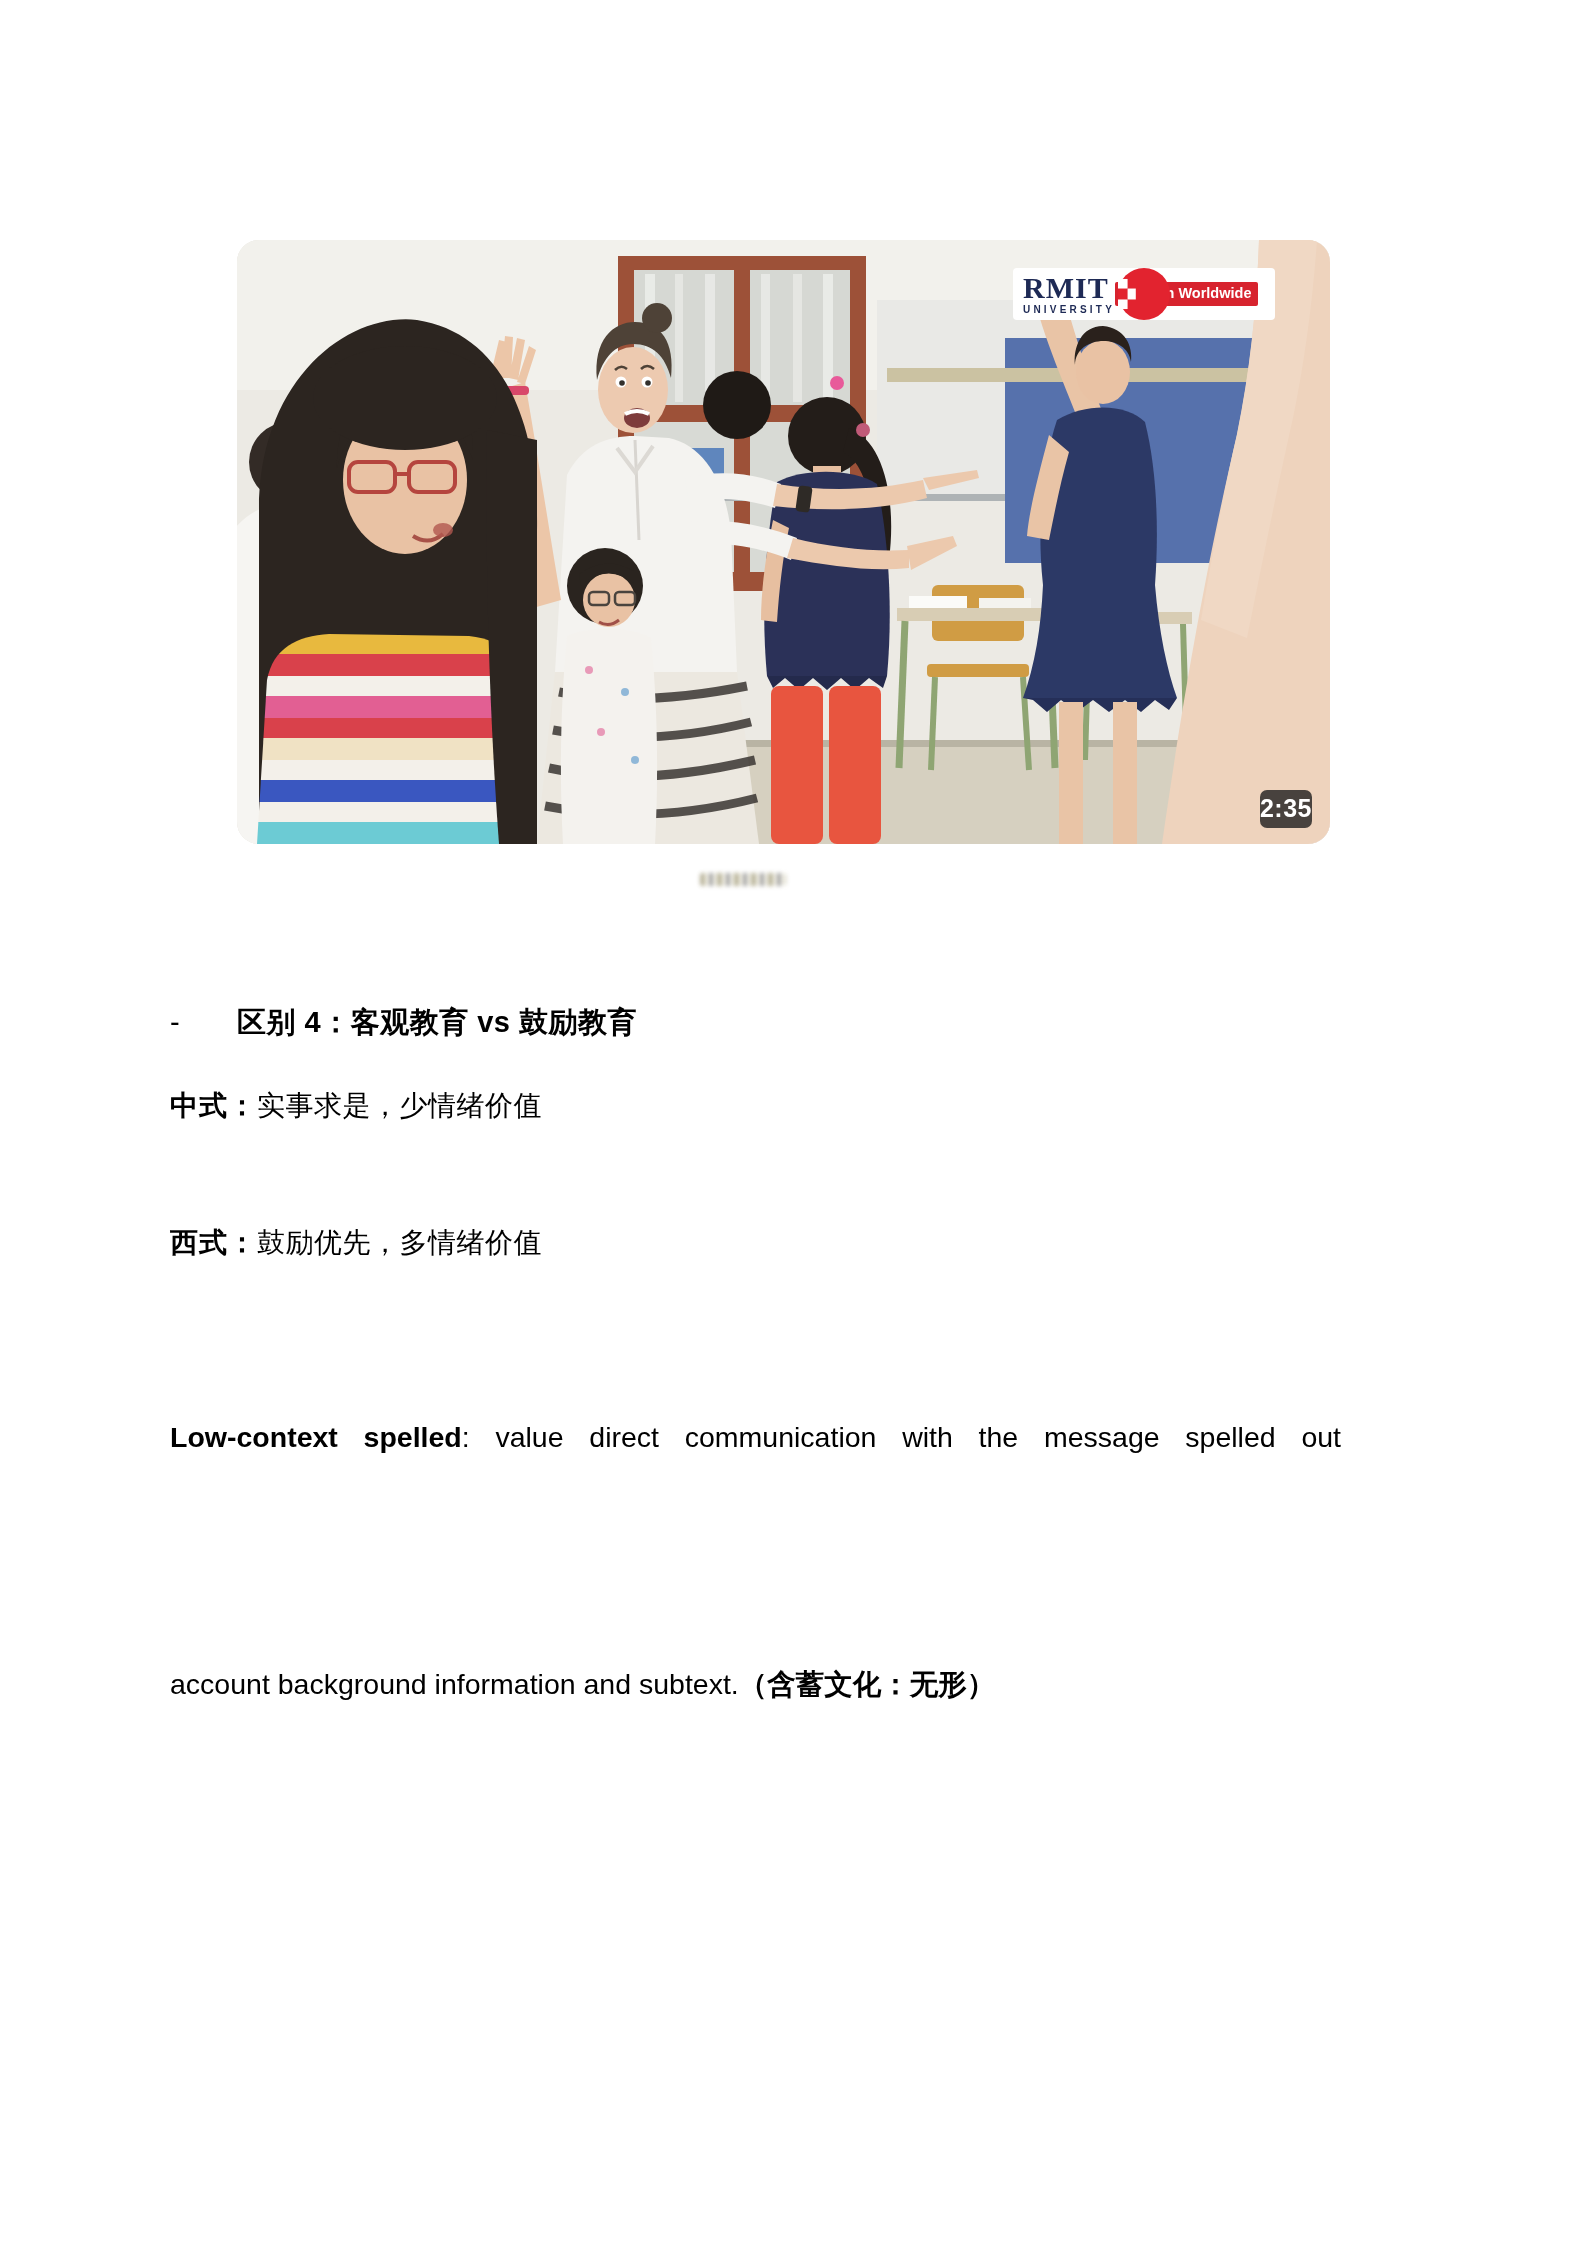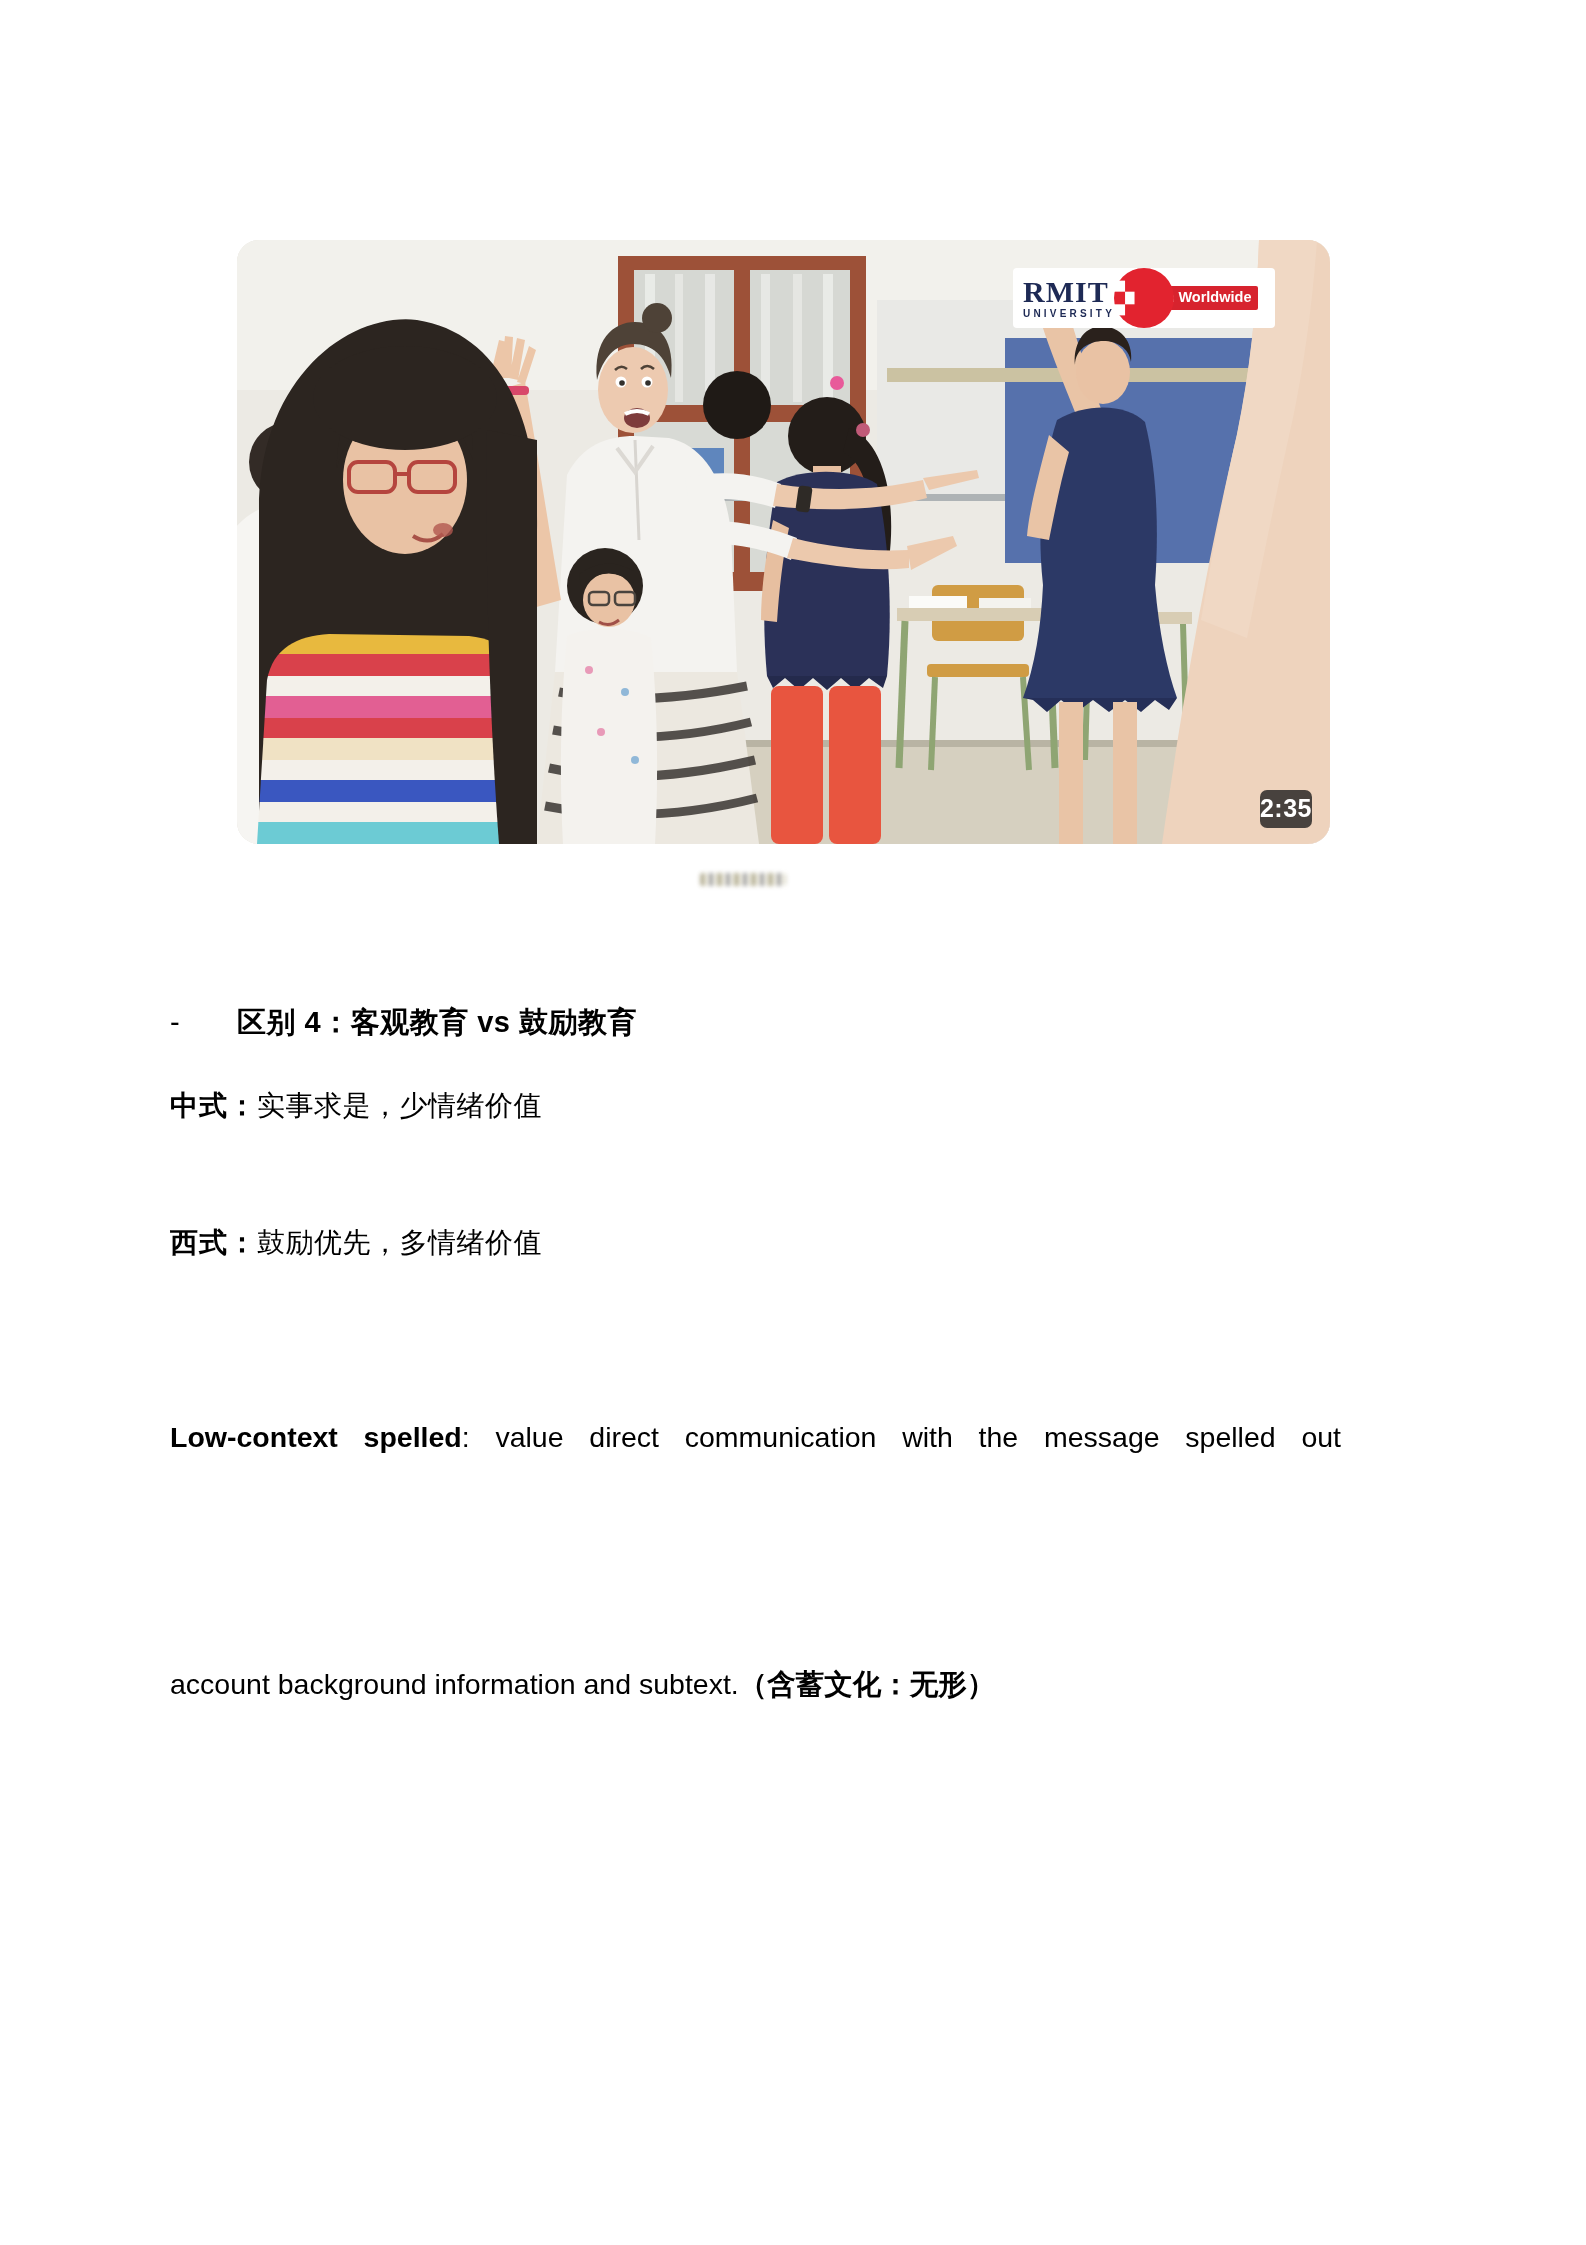--- a/index.html
+++ b/index.html
@@ -13,21 +13,21 @@
   }
 
   
   .thumb{
     position:absolute;left:237px;top:240px;width:1093px;height:604px;
     border-radius:22px;overflow:hidden;background:#eceae4;cursor:pointer;
   }
   .thumb svg{position:absolute;left:0;top:0;width:100%;height:100%;display:block;}
 
   .rmit-box{
-    position:absolute;top:28px;right:55px;width:262px;height:60px;
+    position:absolute;top:28px;right:55px;width:262px;height:52px;
     background:#ffffff;border-radius:4px;
     display:flex;align-items:center;gap:0;padding:0 10px;box-sizing:border-box;
   }
   .rmit-text{display:flex;flex-direction:column;line-height:1;}
   .rmit-brand{
     font-family:"Liberation Serif","DejaVu Serif",serif;
     font-weight:700;font-size:30px;color:#1e2a55;letter-spacing:1px;
   }
   .rmit-univ{font-size:10px;letter-spacing:3.2px;color:#1e2a55;margin-top:2px;font-weight:600;}
   .rmit-tag{

